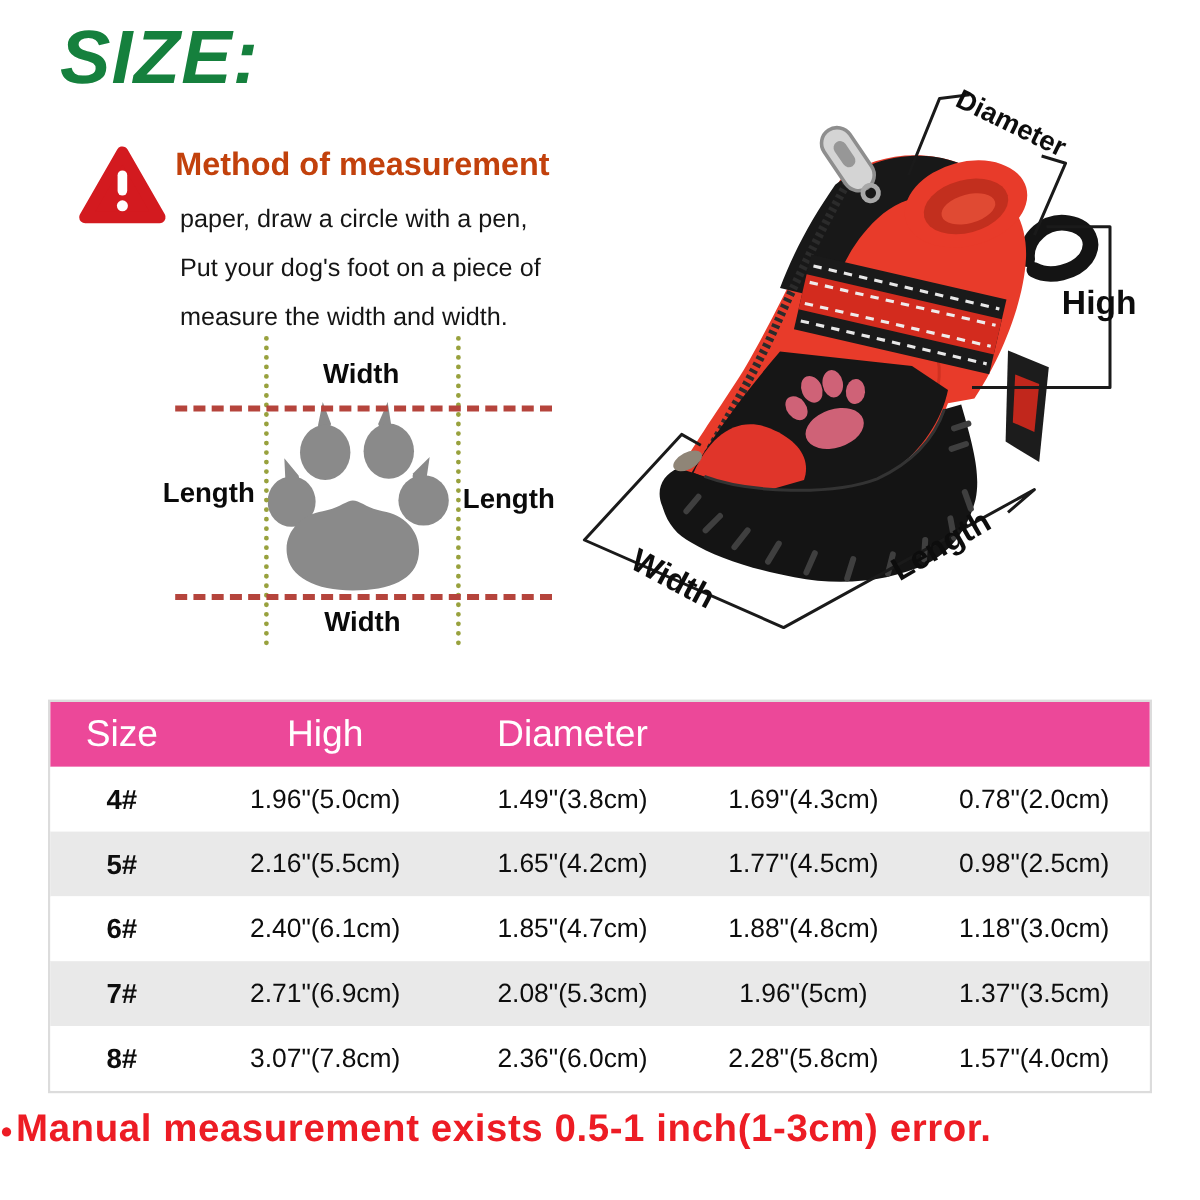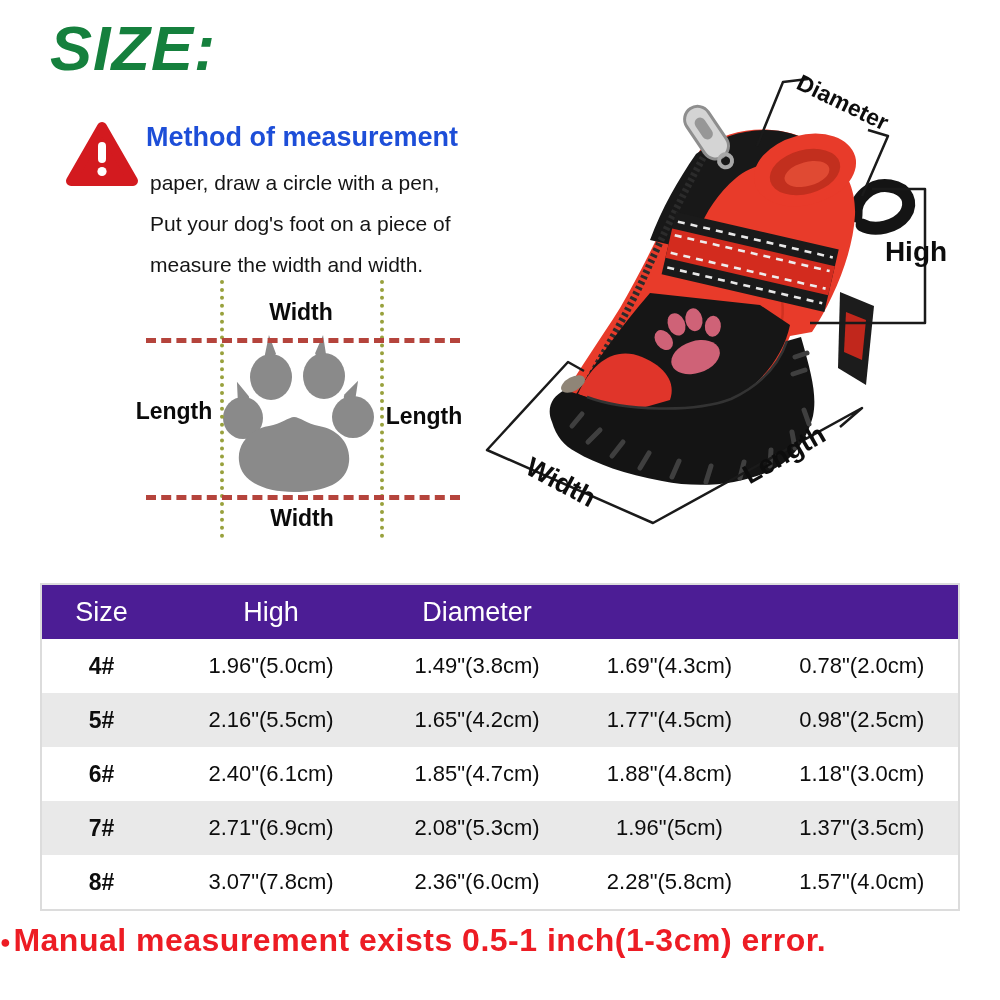--- a/index.html
+++ b/index.html
@@ -7,37 +7,37 @@
     width:1000px;height:1000px;background:#ffffff;position:relative;overflow:hidden;
     font-family:"Liberation Sans", sans-serif;color:#111;
   }
   .abs{position:absolute;}
 
   
   #size-title{
     left:50px;top:12px;font-size:63px;font-weight:bold;font-style:italic;letter-spacing:1px;color:#15803d;
   }
   #warning-icon{left:64px;top:118px;}
-  #method-heading{left:146px;top:122px;font-size:27px;font-weight:bold;color:#1d4ed8;}
+  #method-heading{left:146px;top:122px;font-size:27px;font-weight:bold;color:#c2410c;}
   #method-text{left:150px;top:162px;width:340px;font-size:21px;line-height:41px;color:#151515;}
 
   
   #paw-diagram{left:138px;top:276px;width:334px;height:272px;}
   .dotline-v{position:absolute;top:4px;height:258px;width:0;border-left:4px dotted #98a13d;}
   .dashline-h{position:absolute;left:8px;width:314px;height:0;border-top:5px dashed #b5443c;}
   .paw-label{position:absolute;font-size:23px;font-weight:bold;transform:translate(-50%,-50%);white-space:nowrap;color:#0a0a0a;}
 
   
   #boot-figure{left:460px;top:40px;}
   #boot-figure text{font-family:"Liberation Sans", sans-serif;font-weight:bold;fill:#0d0d0d;}
 
   
   #size-table{left:40px;top:583px;width:920px;border:2px solid #dcdcdc;box-sizing:border-box;}
   .t-row{display:grid;grid-template-columns:13% 24% 21% 21% 21%;height:54px;align-items:center;text-align:center;}
-  .t-head{background:#4c1d95;color:#ffffff;font-size:27px;font-weight:400;}
+  .t-head{background:#ec4899;color:#ffffff;font-size:31px;font-weight:400;}
   .t-data{font-size:22px;color:#0d0d0d;background:#ffffff;}
   .t-data.alt{background:#e9e9e9;}
   .t-data .size-cell{font-weight:bold;font-size:23px;}
 
   
   #note{left:0;top:922px;width:790px;text-align:center;color:#ed1c24;font-weight:bold;font-size:32px;letter-spacing:0.5px;white-space:nowrap;}
   #note .bullet{font-size:18px;vertical-align:3px;padding-right:2px;}
 </style>
 </head>
 <body>

